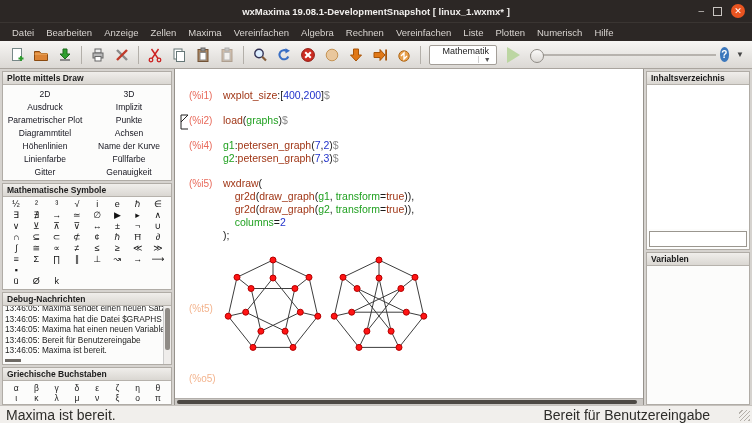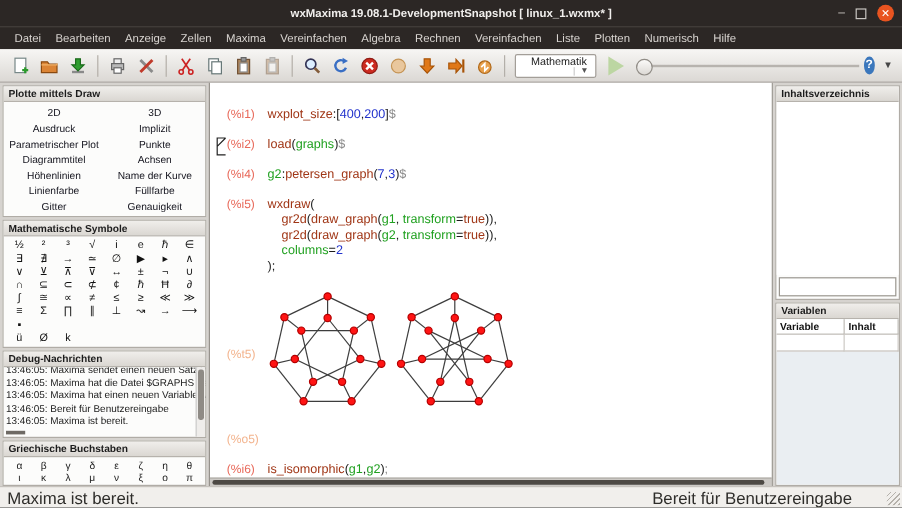--- a/index.html
+++ b/index.html
@@ -396,20 +396,21 @@
                 <path d="M9 1 L2 1 L2 15 L9 15 M9 1 L2 8" fill="none" stroke="#222" stroke-width="1"></path>
               </svg></span>
             <span class="cell-label lbl-in">(%i2)</span>
             <div class="cell-code">
               <div class="code-line"><span class="c-fn">load</span><span class="c-pl">(</span><span class="c-var">graphs</span><span class="c-pl">)</span><span class="c-end">$</span></div>
             </div>
           </div>
           <div class="cell">
             <span class="cell-label lbl-in">(%i4)</span>
             <div class="cell-code">
+              <div class="code-line"><span class="c-var">g1</span><span class="c-pl">:</span><span class="c-fn">petersen_graph</span><span class="c-pl">(</span><span class="c-num">7</span><span class="c-pl">,</span><span class="c-num">2</span><span class="c-pl">)</span><span class="c-end">$</span></div>
               <div class="code-line"><span class="c-var">g2</span><span class="c-pl">:</span><span class="c-fn">petersen_graph</span><span class="c-pl">(</span><span class="c-num">7</span><span class="c-pl">,</span><span class="c-num">3</span><span class="c-pl">)</span><span class="c-end">$</span></div>
             </div>
           </div>
           <div class="cell">
             <span class="cell-label lbl-in">(%i5)</span>
             <div class="cell-code">
               <div class="code-line"><span class="c-fn">wxdraw</span><span class="c-pl">(</span></div>
               <div class="code-line"><span class="c-pl">    </span><span class="c-fn">gr2d</span><span class="c-pl">(</span><span class="c-fn">draw_graph</span><span class="c-pl">(</span><span class="c-var">g1</span><span class="c-pl">, </span><span class="c-var">transform</span><span class="c-pl">=</span><span class="c-fn">true</span><span class="c-pl">)),</span></div>
               <div class="code-line"><span class="c-pl">    </span><span class="c-fn">gr2d</span><span class="c-pl">(</span><span class="c-fn">draw_graph</span><span class="c-pl">(</span><span class="c-var">g2</span><span class="c-pl">, </span><span class="c-var">transform</span><span class="c-pl">=</span><span class="c-fn">true</span><span class="c-pl">)),</span></div>
               <div class="code-line"><span class="c-pl">    </span><span class="c-var">columns</span><span class="c-pl">=</span><span class="c-num">2</span></div>
@@ -510,31 +511,20 @@
     </div>
 
     <div class="sidebar-right">
       <div class="panel" style="flex:none;">
         <div class="panel-header">Inhaltsverzeichnis</div>
         <div class="toc-list"></div>
         <div class="toc-input"></div>
       </div>
       <div class="panel" style="flex:1;">
         <div class="panel-header">Variablen</div>
-        <div class="vars-body">
-          <div class="vars-row" id="vars-head">
-              <div class="vars-th">Variable</div>
-              <div class="vars-th">Inhalt</div>
-            </div>
-          <div class="vars-row">
-            <div class="vars-td"></div>
-            <div class="vars-td"></div>
-          </div>
-          <div style="flex:1;"></div>
-        </div>
       </div>
     </div>
   </div>
 
   <div class="statusbar">
     <span>Maxima ist bereit.</span>
     <span class="status-right">Bereit für Benutzereingabe</span>
     <div class="grip"></div>
   </div>
 

